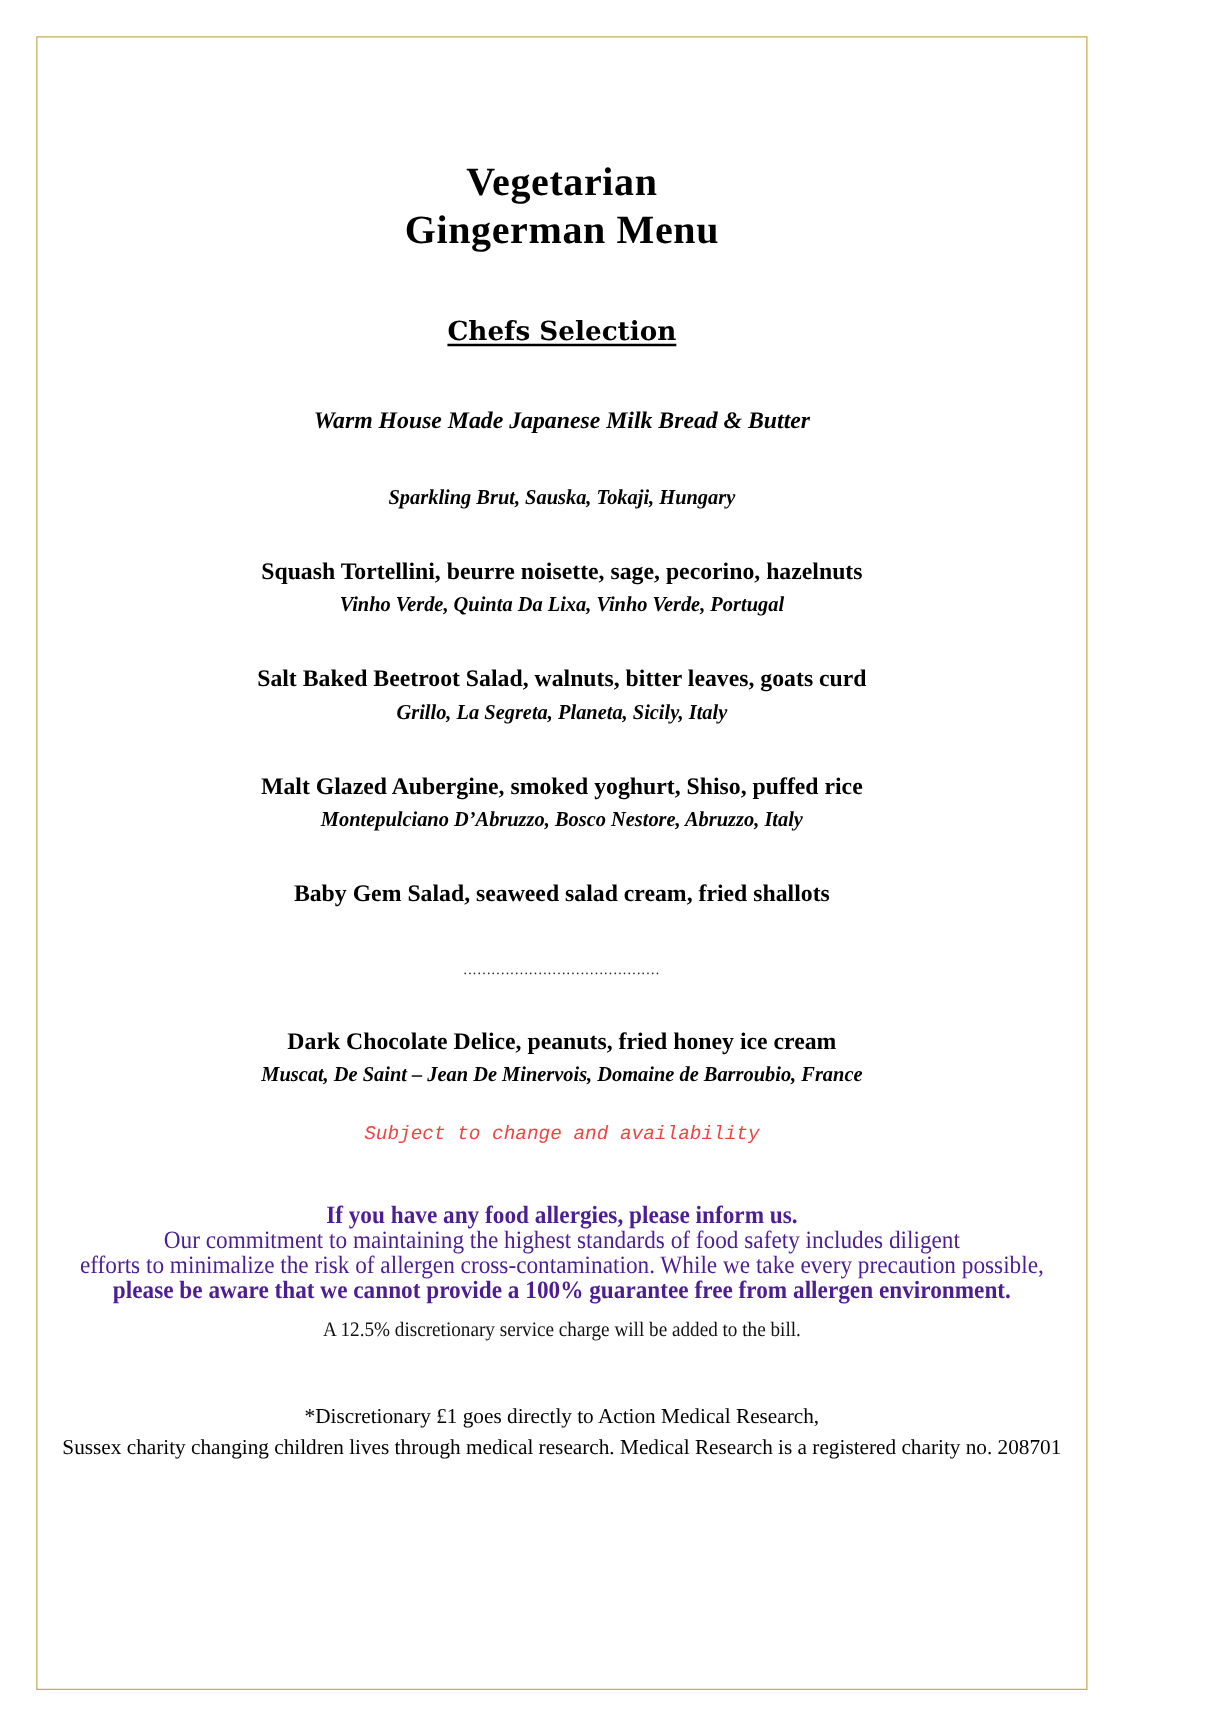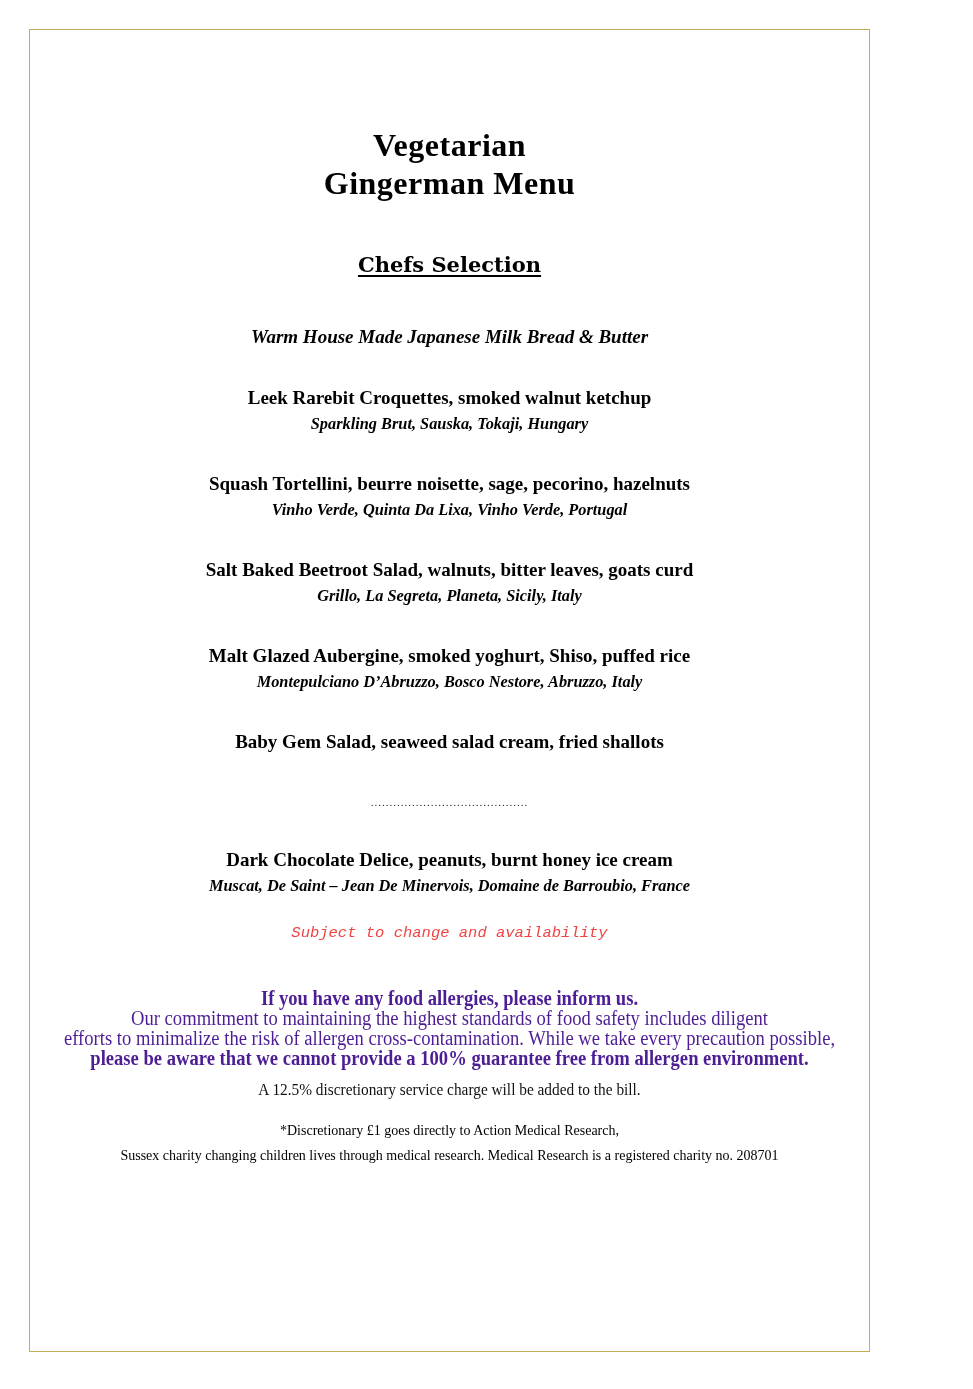--- a/index.html
+++ b/index.html
@@ -99,22 +99,22 @@
     font-weight: bold;
   }
   .service-charge {
     margin-top: 12px;
     font-size: 16.5px;
     line-height: 20px;
     color: #111111;
     transform: scaleX(0.93);
   }
   .footer {
-    margin-top: 18px;
-    font-size: 14px;
+    margin-top: 46px;
+    font-size: 17px;
     line-height: 25px;
   }
 </style>
 </head>
 <body>
 
 <div class="page">
   <div class="frame">
 
     <div class="title">
@@ -122,21 +122,20 @@
       <div>Gingerman Menu</div>
     </div>
 
     <div class="section-heading">Chefs Selection</div>
 
     <div class="course first-course">
       <div class="dish italic">Warm House Made Japanese Milk Bread &amp; Butter</div>
     </div>
 
     <div class="course">
-      <div class="dish">Leek Rarebit Croquettes, smoked walnut ketchup</div>
       <div class="wine">Sparkling Brut, Sauska, Tokaji, Hungary</div>
     </div>
 
     <div class="course">
       <div class="dish">Squash Tortellini, beurre noisette, sage, pecorino, hazelnuts</div>
       <div class="wine">Vinho Verde, Quinta Da Lixa, Vinho Verde, Portugal</div>
     </div>
 
     <div class="course">
       <div class="dish">Salt Baked Beetroot Salad, walnuts, bitter leaves, goats curd</div>
@@ -148,21 +147,21 @@
       <div class="wine">Montepulciano D’Abruzzo, Bosco Nestore, Abruzzo, Italy</div>
     </div>
 
     <div class="course tight">
       <div class="dish">Baby Gem Salad, seaweed salad cream, fried shallots</div>
     </div>
 
     <div class="divider">..........................................</div>
 
     <div class="course dessert">
-      <div class="dish">Dark Chocolate Delice, peanuts, burnt honey ice cream</div>
+      <div class="dish">Dark Chocolate Delice, peanuts, fried honey ice cream</div>
       <div class="wine">Muscat, De Saint – Jean De Minervois, Domaine de Barroubio, France</div>
     </div>
 
 
     <div class="availability">Subject to change and availability</div>
 
     <div class="allergy">
       <div class="condensed bold">If you have any food allergies, please inform us.</div>
       <div class="condensed">Our commitment to maintaining the highest standards of food safety includes diligent</div>
       <div class="condensed">efforts to minimalize the risk of allergen cross-contamination. While we take every precaution possible,</div>

